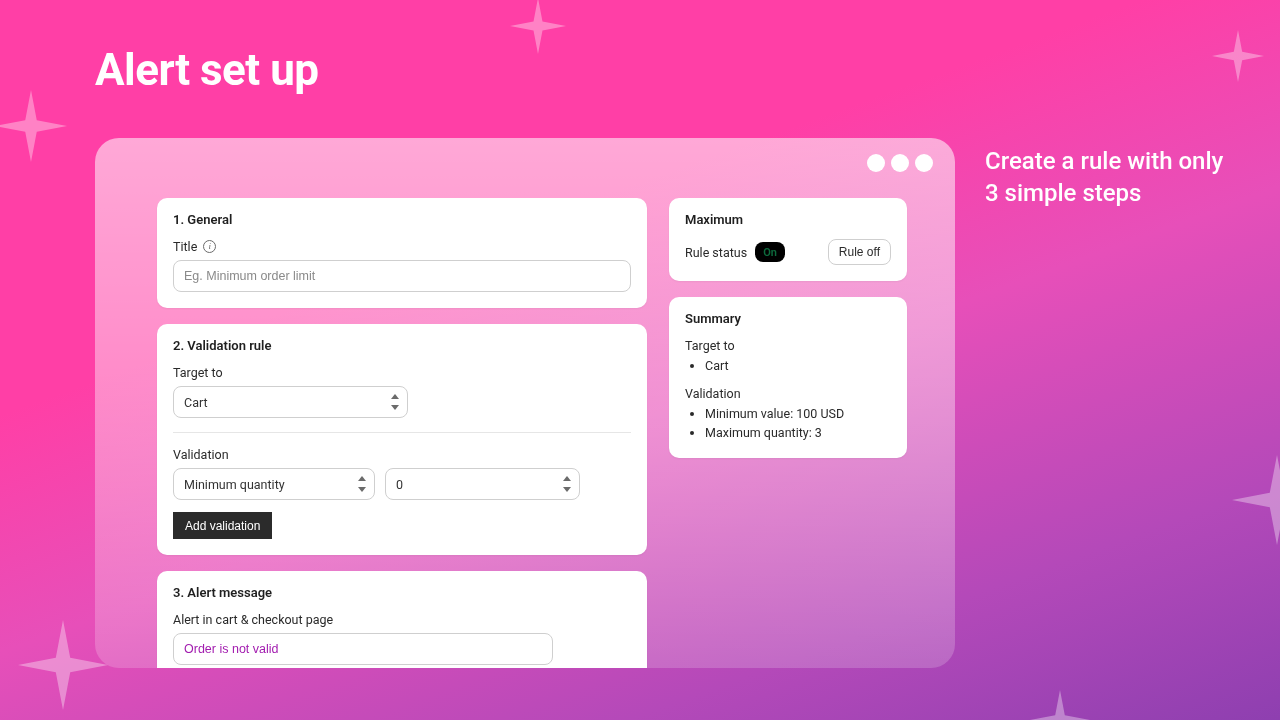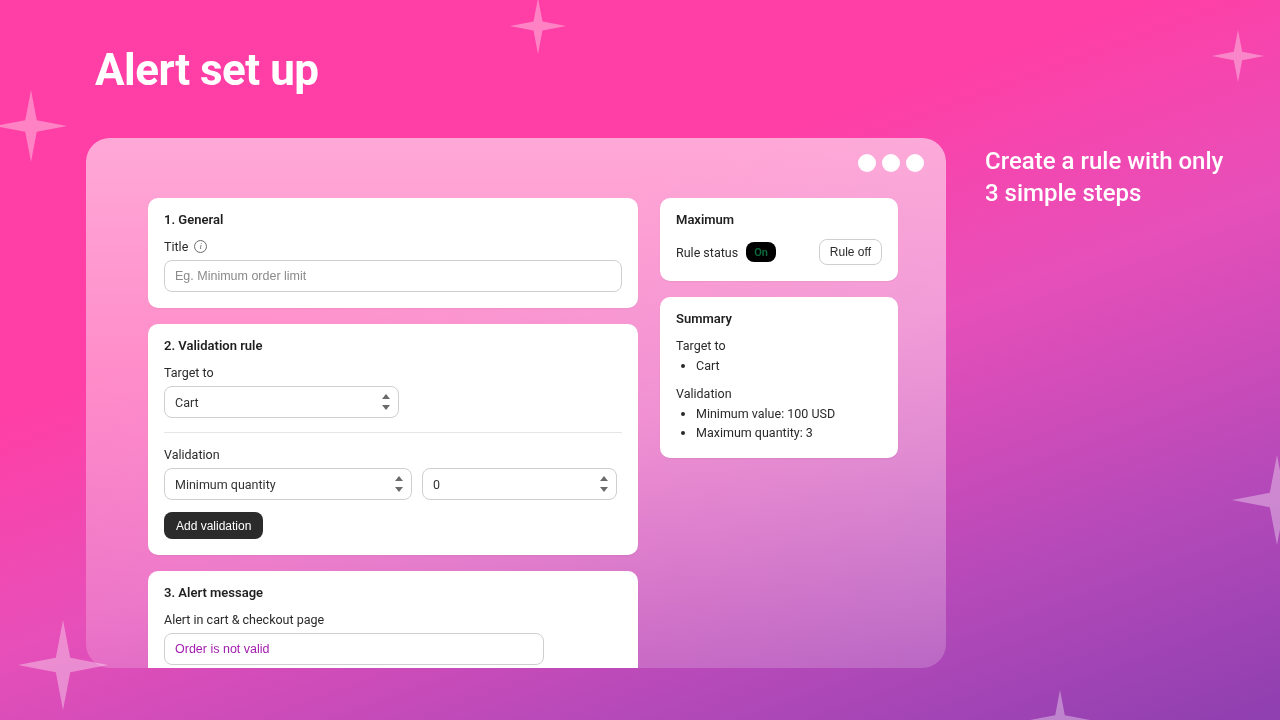--- a/index.html
+++ b/index.html
@@ -30,21 +30,21 @@
     width: 250px;
     color: #fff;
     font-size: 24px;
     font-weight: 500;
     line-height: 1.35;
   }
 
   
   .window {
     position: absolute;
-    left: 86px;
+    left: 95px;
     top: 138px;
     width: 860px;
     height: 530px;
     border-radius: 24px;
     background: linear-gradient(180deg, rgba(255,255,255,0.55) 0%, rgba(255,255,255,0.35) 60%, rgba(255,255,255,0.18) 100%);
     overflow: hidden;
   }
   .window-dots {
     position: absolute;
     right: 22px;
@@ -140,21 +140,21 @@
   .btn-primary {
     display: inline-flex;
     align-items: center;
     justify-content: center;
     height: 27px;
     padding: 0 12px;
     background: #2b2b2b;
     color: #fff;
     font-size: 12px;
     font-weight: 500;
-    border-radius: 8px;
+    border-radius: 0;
     border: none;
     margin-top: 12px;
   }
   .btn-secondary {
     display: inline-flex;
     align-items: center;
     justify-content: center;
     height: 26px;
     padding: 0 10px;
     background: #fff;
@@ -246,21 +246,21 @@
         <div class="field-label">Target to</div>
         <div class="select" style="width:235px;">
           <span class="value">Cart</span>
           <span class="stepper"></span>
         </div>
 
         <div class="divider"></div>
 
         <div class="field-label">Validation</div>
         <div class="select-group">
-          <div class="select" style="width:248px;align-items:center;">
+          <div class="select" style="width:202px;align-items:center;">
             <span class="value">Minimum quantity</span>
             <span class="stepper"></span>
           </div>
           <div class="select" style="width:195px;">
             <span class="value">0</span>
             <span class="stepper"></span>
           </div>
         </div>
 
         <button class="btn-primary">Add validation</button>

